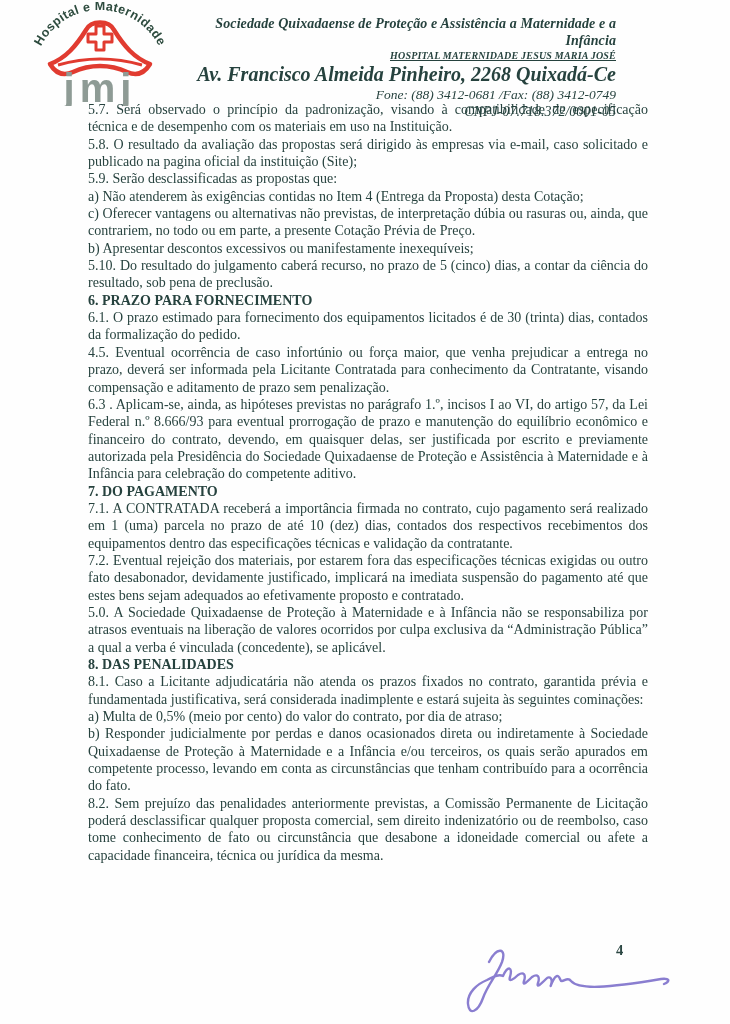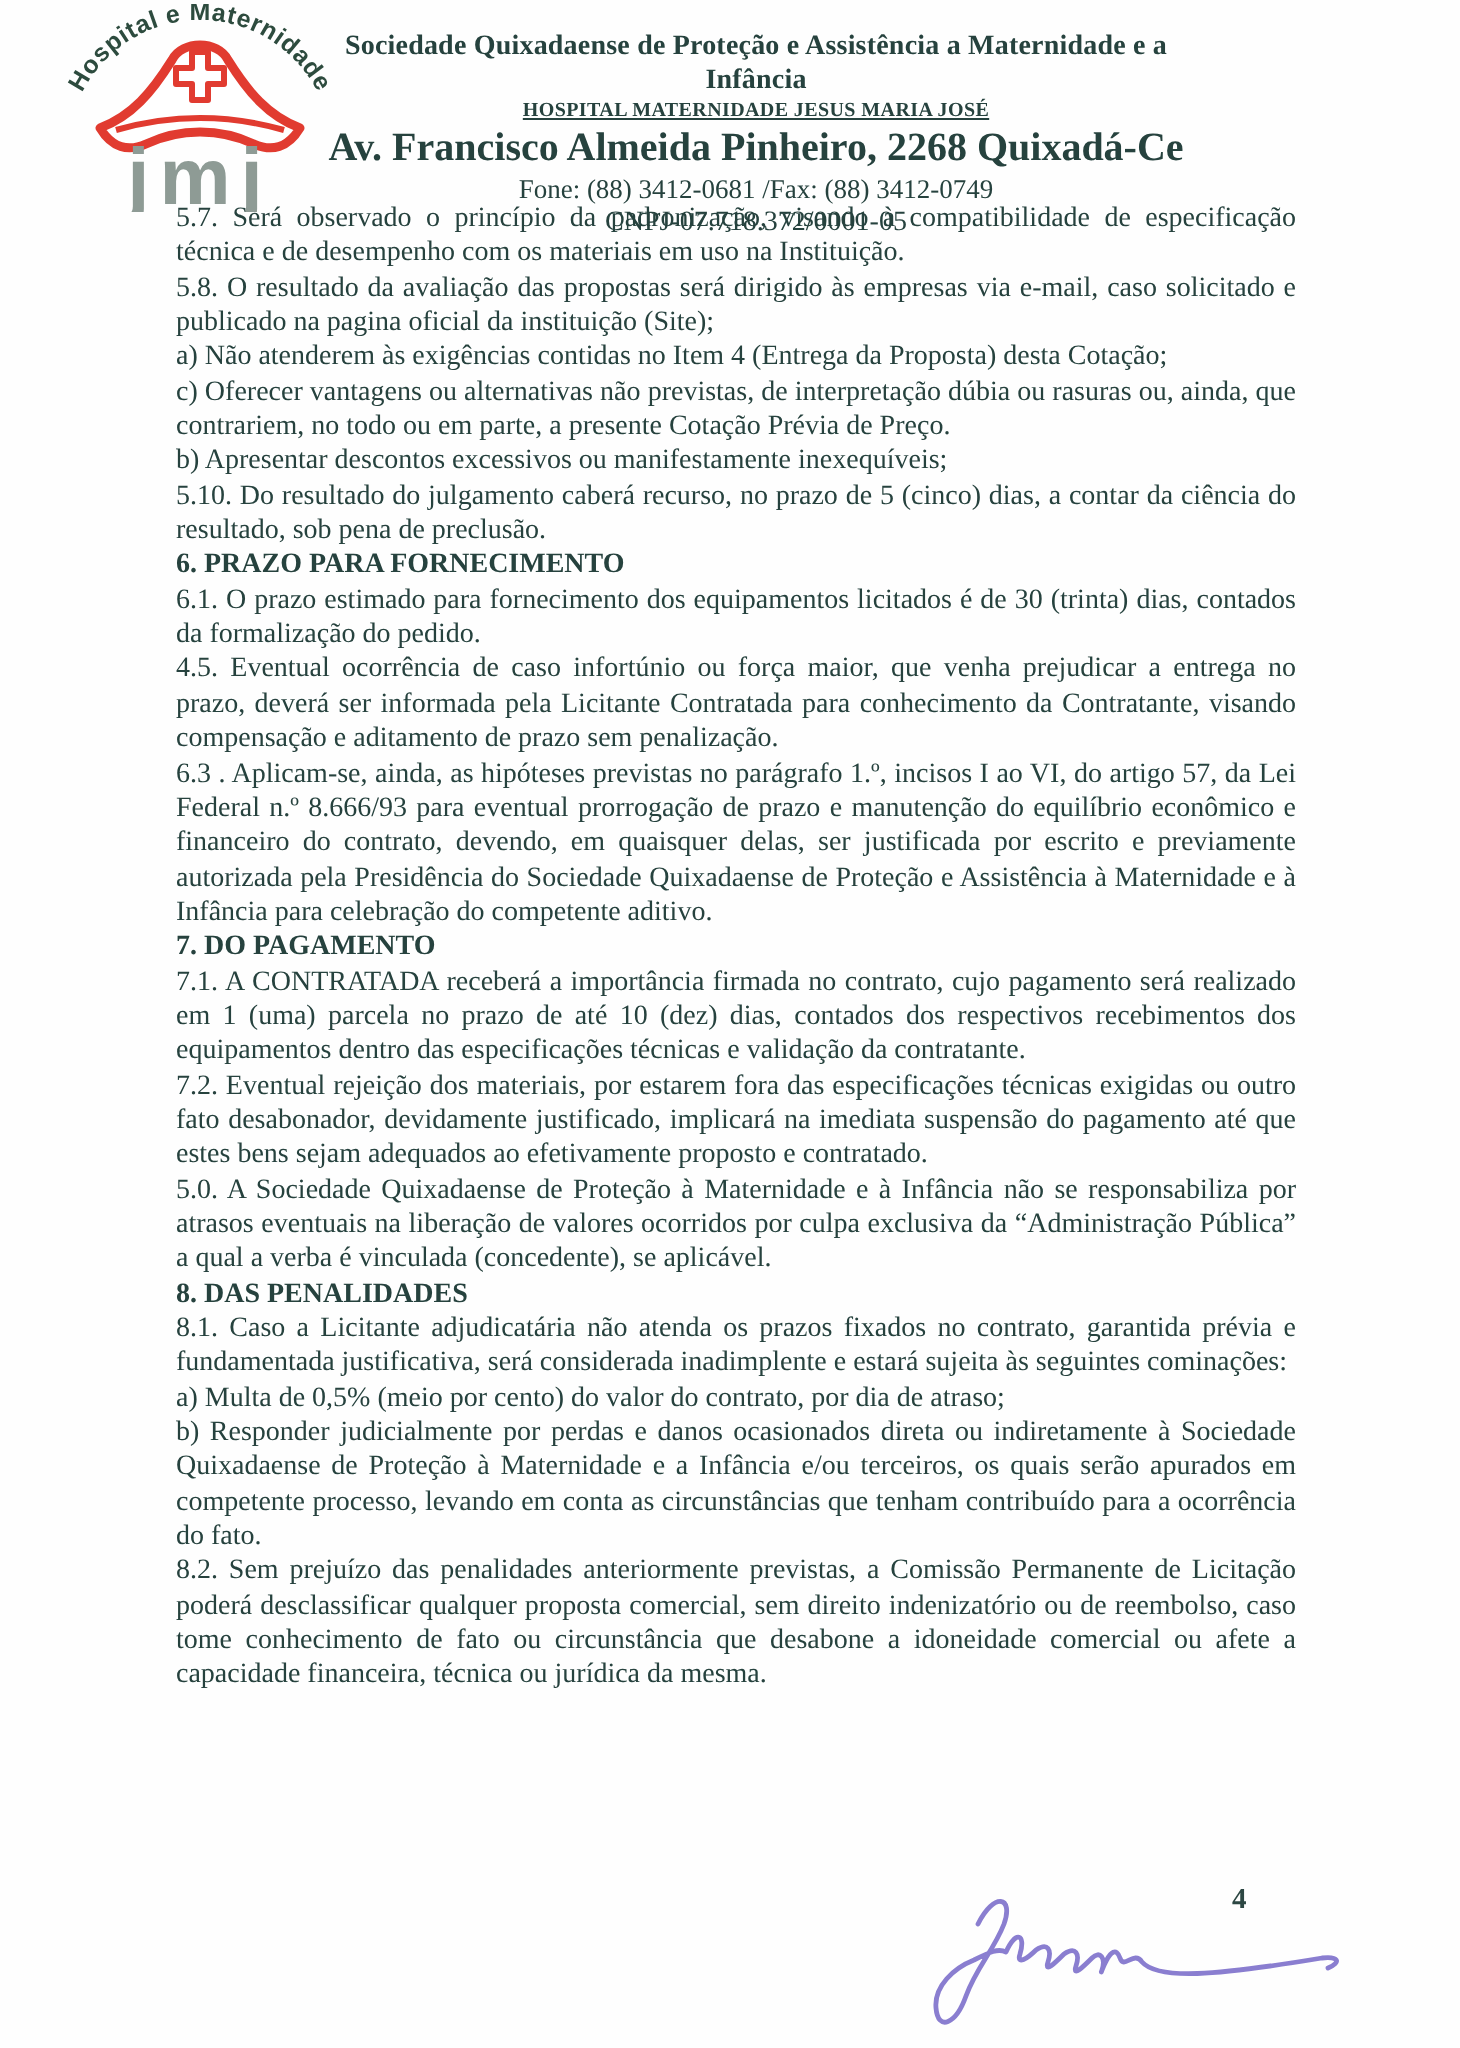--- a/index.html
+++ b/index.html
@@ -8,22 +8,22 @@
     width:730px;height:1024px;
     margin:0 auto;
     background:#fefefe;
     font-family:"Liberation Serif", serif;
     color:#26423e;
     overflow:hidden;
   }
   
   .logo{position:absolute;left:24px;top:2px;width:152px;height:104px;}
   .header-text{
-    position:absolute;left:160px;top:16px;width:436px;
-    text-align:center;line-height:1.18;
+    position:absolute;left:180px;top:16px;width:436px;
+    text-align:right;line-height:1.18;font-style:italic;
   }
   .org-name{font-size:14px;font-weight:bold;letter-spacing:.1px;}
   .hospital-name{font-size:10px;font-weight:bold;text-decoration:underline;margin-top:1px;letter-spacing:.2px;}
   .address{font-size:20px;font-weight:bold;margin-top:1px;}
   .phone{font-size:13.5px;margin-top:1px;}
   .cnpj{font-size:14px;margin-top:1px;}
   
   .doc-body{
     position:absolute;left:88px;top:101px;width:560px;
     font-size:14px;line-height:17.35px;text-align:justify;
@@ -67,20 +67,21 @@
     <div class="org-name">Sociedade Quixadaense de Proteção e Assistência a Maternidade e a Infância</div>
     <div class="hospital-name">HOSPITAL MATERNIDADE JESUS MARIA JOSÉ</div>
     <div class="address">Av. Francisco Almeida Pinheiro, 2268  Quixadá-Ce</div>
     <div class="phone">Fone: (88) 3412-0681 /Fax: (88) 3412-0749</div>
     <div class="cnpj">CNPJ-07.718.372/0001-05</div>
   </div>
 
   <div class="doc-body">
       <p class="para">5.7. Será observado o princípio da padronização, visando à compatibilidade de especificação técnica e de desempenho com os materiais em uso na Instituição.</p>
       <p class="para">5.8. O resultado da avaliação das propostas será dirigido às empresas via e-mail, caso solicitado e publicado na pagina oficial da instituição (Site);</p>
+      <p class="para">5.9. Serão desclassificadas as propostas que:</p>
       <p class="para">a) Não atenderem às exigências contidas no Item 4 (Entrega da Proposta) desta Cotação;</p>
       <p class="para">c) Oferecer vantagens ou alternativas não previstas, de interpretação dúbia ou rasuras ou, ainda, que contrariem, no todo ou em parte, a presente Cotação Prévia de Preço.</p>
       <p class="para">b) Apresentar descontos excessivos ou manifestamente inexequíveis;</p>
       <p class="para">5.10. Do resultado do julgamento caberá recurso, no prazo de 5 (cinco) dias, a contar da ciência do resultado, sob pena de preclusão.</p>
       <p class="para heading">6. PRAZO PARA FORNECIMENTO</p>
       <p class="para">6.1. O prazo estimado para fornecimento dos equipamentos licitados é de 30 (trinta) dias, contados da formalização do pedido.</p>
       <p class="para">4.5. Eventual ocorrência de caso infortúnio ou força maior, que venha prejudicar a entrega no prazo, deverá ser informada pela Licitante Contratada para conhecimento da Contratante, visando compensação e aditamento de prazo sem penalização.</p>
       <p class="para">6.3 . Aplicam-se, ainda, as hipóteses previstas no parágrafo 1.º, incisos I ao VI, do artigo 57, da Lei Federal n.º 8.666/93 para eventual prorrogação de prazo e manutenção do equilíbrio econômico e financeiro do contrato, devendo, em quaisquer delas, ser justificada por escrito e previamente autorizada pela Presidência do Sociedade Quixadaense de Proteção e Assistência à Maternidade e à Infância para celebração do competente aditivo.</p>
       <p class="para heading">7. DO PAGAMENTO</p>
       <p class="para">7.1. A CONTRATADA receberá a importância firmada no contrato, cujo pagamento será realizado em 1 (uma) parcela no prazo de até 10 (dez) dias, contados dos respectivos recebimentos dos equipamentos dentro das especificações técnicas e validação da contratante.</p>

